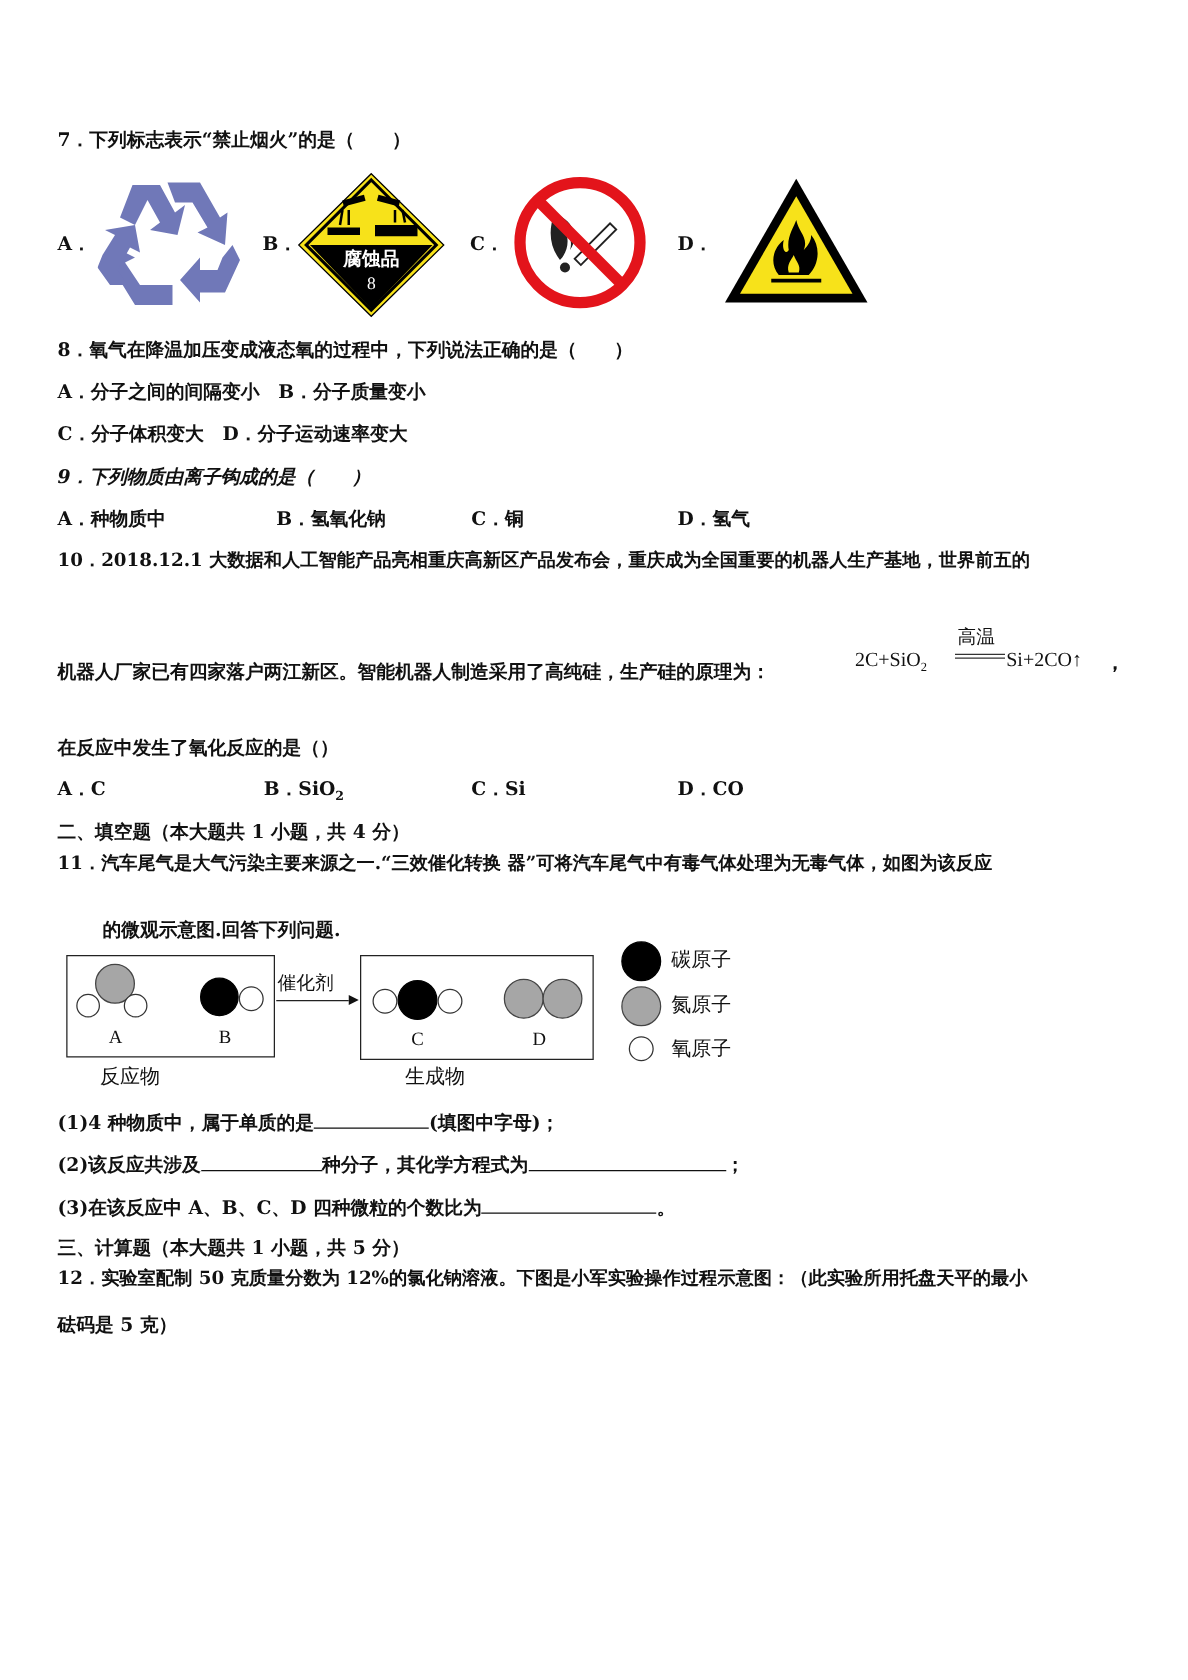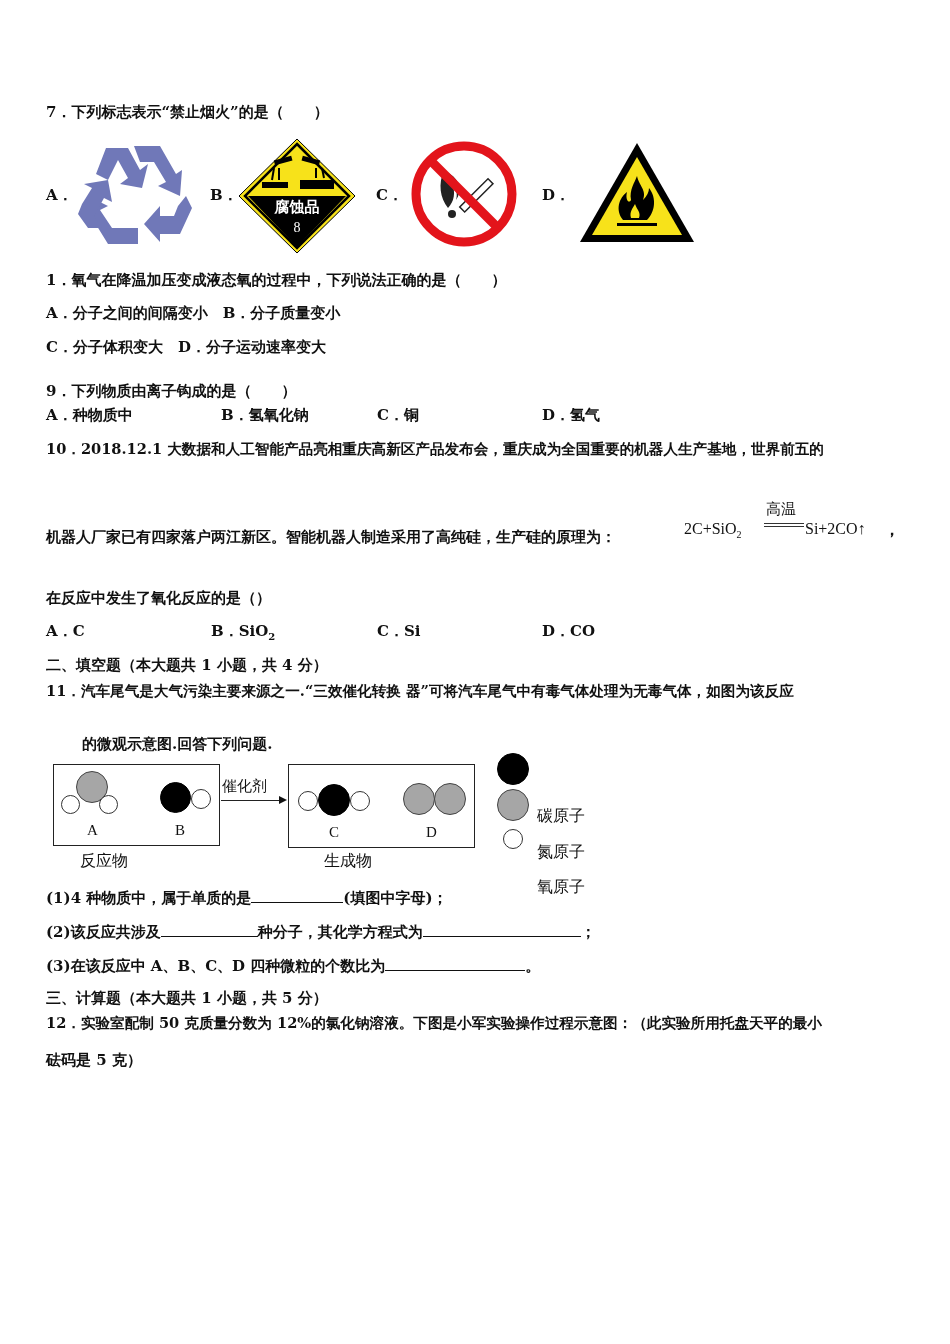--- a/index.html
+++ b/index.html
@@ -19,21 +19,21 @@
   .eq .rhs { position: absolute; left: 121px; top: 20px; }
   .eq .comma { position: absolute; left: 200px; top: 20px; font-weight: bold; }
   sub { font-size: 10px; }
   .diagram-box { position: absolute; border: 1.5px solid #222; background: #fff; }
   .atom { position: absolute; border-radius: 50%; box-sizing: border-box; }
   .atom.c { background: #000; border: 1px solid #000; }
   .atom.n { background: #a6a6a6; border: 1.5px solid #444; }
   .atom.o { background: #fff; border: 1.5px solid #333; }
   .dlabel { position: absolute; font-family: "Liberation Serif", serif; font-size: 15px; }
   .cap { position: absolute; font-family: "DejaVu Sans", sans-serif; font-size: 16px; font-weight: normal; }
-  .legend-text { position: absolute; font-family: "DejaVu Sans", sans-serif; font-size: 16px; margin-top: 48px; }
+  .legend-text { position: absolute; font-family: "DejaVu Sans", sans-serif; font-size: 16px; }
 </style>
 </head>
 <body>
 
 <div class="line" style="top:102px;">7．下列标志表示“禁止烟火”的是（　　）</div>
 
 <div class="sign-label" style="left:46px; top:186px;">A．</div>
 <div class="sign" style="left:78px; top:144px; width:114px; height:102px;">
   <svg width="114" height="102" viewBox="0 0 114 102">
     <g fill="#7078b8">
@@ -80,25 +80,25 @@
 <div class="sign" style="left:577px; top:140px; width:120px; height:106px;">
   <svg width="120" height="106" viewBox="0 0 120 106">
     <polygon points="60,3 117,102 3,102" fill="#000"></polygon>
     <polygon points="60,17 105,95 15,95" fill="#f7e21a"></polygon>
     <path d="M46,80 C38,70 42,58 50,52 C48,60 52,64 54,60 C52,50 58,42 60,36 C62,46 70,50 66,60 C70,56 72,52 72,48 C80,58 78,72 70,80 Z" fill="#000"></path>
     <path d="M54,78 C52,72 56,68 58,64 C60,70 64,72 62,78 Z" fill="#f7e21a"></path>
     <rect x="40" y="83" width="40" height="3" fill="#000"></rect>
   </svg>
 </div>
 
-<div class="line" style="top:270px;">1．氧气在降温加压变成液态氧的过程中，下列说法正确的是（　　）</div>
+<div class="line" style="top:270px;">8．氧气在降温加压变成液态氧的过程中，下列说法正确的是（　　）</div>
 <div class="line" style="top:303px;">A．分子之间的间隔变小　B．分子质量变小</div>
 <div class="line" style="top:337px;text-align:right;">C．分子体积变大　D．分子运动速率变大</div>
 
-<div class="line" style="top:381px;">9．下列物质由离子钩成的是（　　）</div>
+<div class="line" style="top:371px;font-style:italic;">9．下列物质由离子钩成的是（　　）</div>
 <div class="opt" style="left:46px; top:405px;">A．种物质中</div>
 <div class="opt" style="left:221px; top:405px;">B．氢氧化钠</div>
 <div class="opt" style="left:377px; top:405px;">C．铜</div>
 <div class="opt" style="left:542px; top:405px;">D．氢气</div>
 
 <div class="line" style="top:439px; font-size:14.6px;">10．2018.12.1 大数据和人工智能产品亮相重庆高新区产品发布会，重庆成为全国重要的机器人生产基地，世界前五的</div>
 <div class="line" style="top:527px;">机器人厂家已有四家落户两江新区。智能机器人制造采用了高纯硅，生产硅的原理为：</div>
 <div class="eq">
   <span class="lhs"><span>2C+SiO</span><sub>2</sub></span>
   <span class="cond">高温</span>

